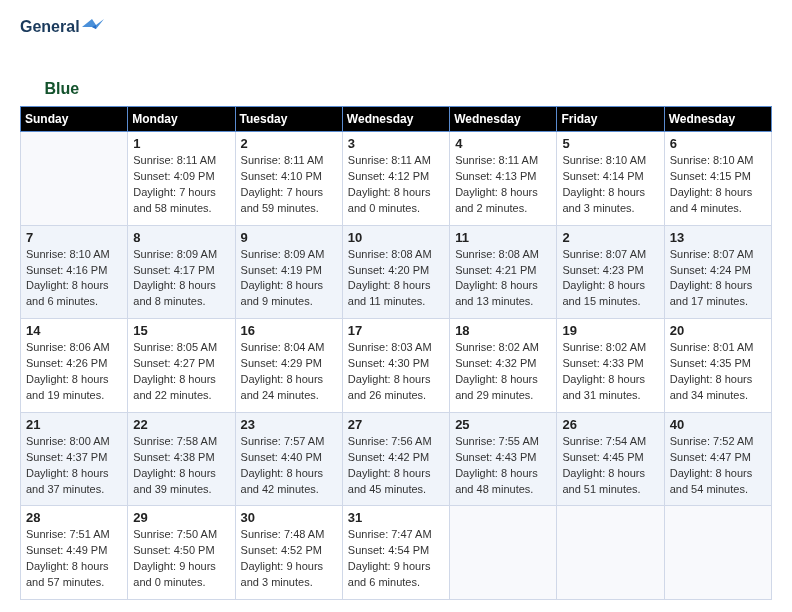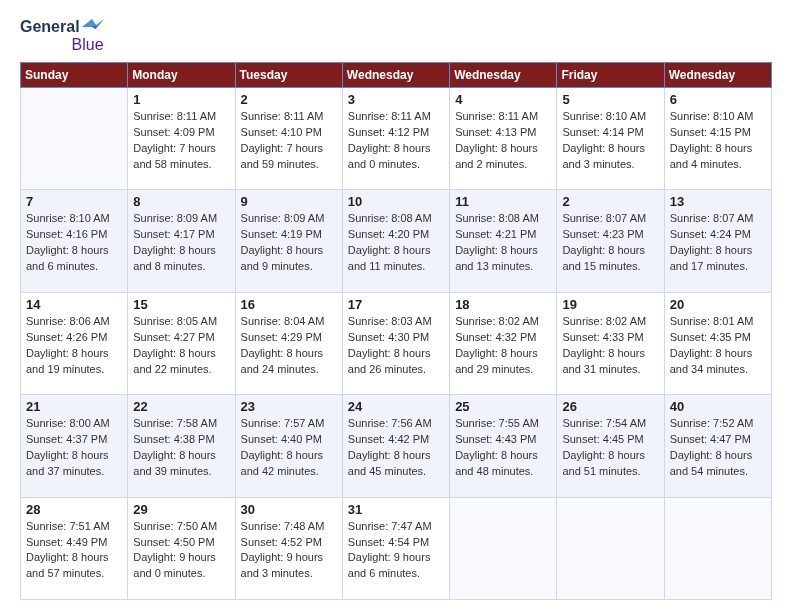--- a/index.html
+++ b/index.html
@@ -42,21 +42,21 @@
       color: #444;
       font-style: italic;
     }
     .calendar {
       flex: 1;
       border-collapse: collapse;
       width: 100%;
       table-layout: fixed;
     }
     .calendar thead tr th {
-      background: #7f1d1d;
+      background: #000000;
       color: #fff;
       font-size: 12px;
       font-weight: bold;
       padding: 5px 4px;
       text-align: left;
       border: 1px solid #5a8bd0;
     }
     .calendar tbody tr td {
       border: 1px solid #d0d8e8;
       vertical-align: top;
@@ -84,29 +84,29 @@
     .empty-cell {
       background: #f8f9fc !important;
     }
   </style>
 </head>
 <body>
 
 <div class="page">
   <div class="header">
     <div class="logo">
-        <div style="display: flex; flex-direction: column; align-items: flex-end;">
+        <div style="display: flex; flex-direction: column; align-items: center;">
           <div style="font-size: 16px; font-weight: bold; color: rgb(26, 58, 92); display: flex; align-items: center; gap: 2px;">
             <span style="color: rgb(26, 58, 92);">General</span>
             <svg width="22" height="16" viewBox="0 0 22 16">
               <polygon points="0,8 10,0 14,6 22,0 14,10 10,8" fill="#4a90d9"></polygon>
               <polygon points="10,8 14,6 14,10" fill="#2a70c9"></polygon>
             </svg>
           </div>
-          <div style="font-size: 16px; font-weight: normal; color: #4c1d95;">Blue</div>
+          <div style="font-size: 16px; font-weight: bold; color: #14532d; margin-top: 44px;">Blue</div>
         </div>
       </div>
     <div class="title-block">
       <div class="main-title"></div>
       <div class="subtitle"></div>
     </div>
   </div>
 
   <table class="calendar">
     <thead>
@@ -215,21 +215,21 @@
           </td>
           <td>
             <span class="day-number">22</span>
             <div class="day-info">Sunrise: 7:58 AM<br>Sunset: 4:38 PM<br>Daylight: 8 hours<br>and 39 minutes.</div>
           </td>
           <td>
             <span class="day-number">23</span>
             <div class="day-info">Sunrise: 7:57 AM<br>Sunset: 4:40 PM<br>Daylight: 8 hours<br>and 42 minutes.</div>
           </td>
           <td>
-            <span class="day-number">24</span>
+            <span class="day-number">27</span>
             <div class="day-info">Sunrise: 7:56 AM<br>Sunset: 4:42 PM<br>Daylight: 8 hours<br>and 45 minutes.</div>
           </td>
           <td>
             <span class="day-number">25</span>
             <div class="day-info">Sunrise: 7:55 AM<br>Sunset: 4:43 PM<br>Daylight: 8 hours<br>and 48 minutes.</div>
           </td>
           <td>
             <span class="day-number">26</span>
             <div class="day-info">Sunrise: 7:54 AM<br>Sunset: 4:45 PM<br>Daylight: 8 hours<br>and 51 minutes.</div>
           </td>

